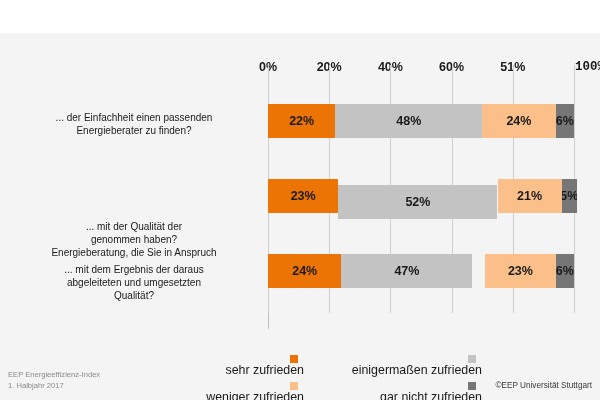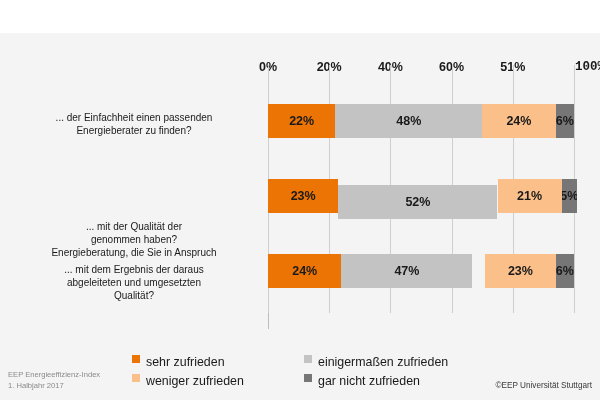--- a/index.html
+++ b/index.html
@@ -105,24 +105,25 @@
     left: 132px;
     top: 322px;
     width: 350px;
     display: grid;
     grid-template-columns: 172px 178px;
     grid-row-gap: 5px;
     align-items: center;
   }
   .legend-item {
     display: flex;
-    align-items: flex-start;
+    align-items: flex-end;
     font-size: 12.4px;
     color: #1a1a1a;
     white-space: nowrap;
+    flex-direction: column;
   }
   .legend-swatch {
     width: 8px;
     height: 8px;
     margin-right: 6px;
     flex: none;
   }
 
   
   #footer-left {

